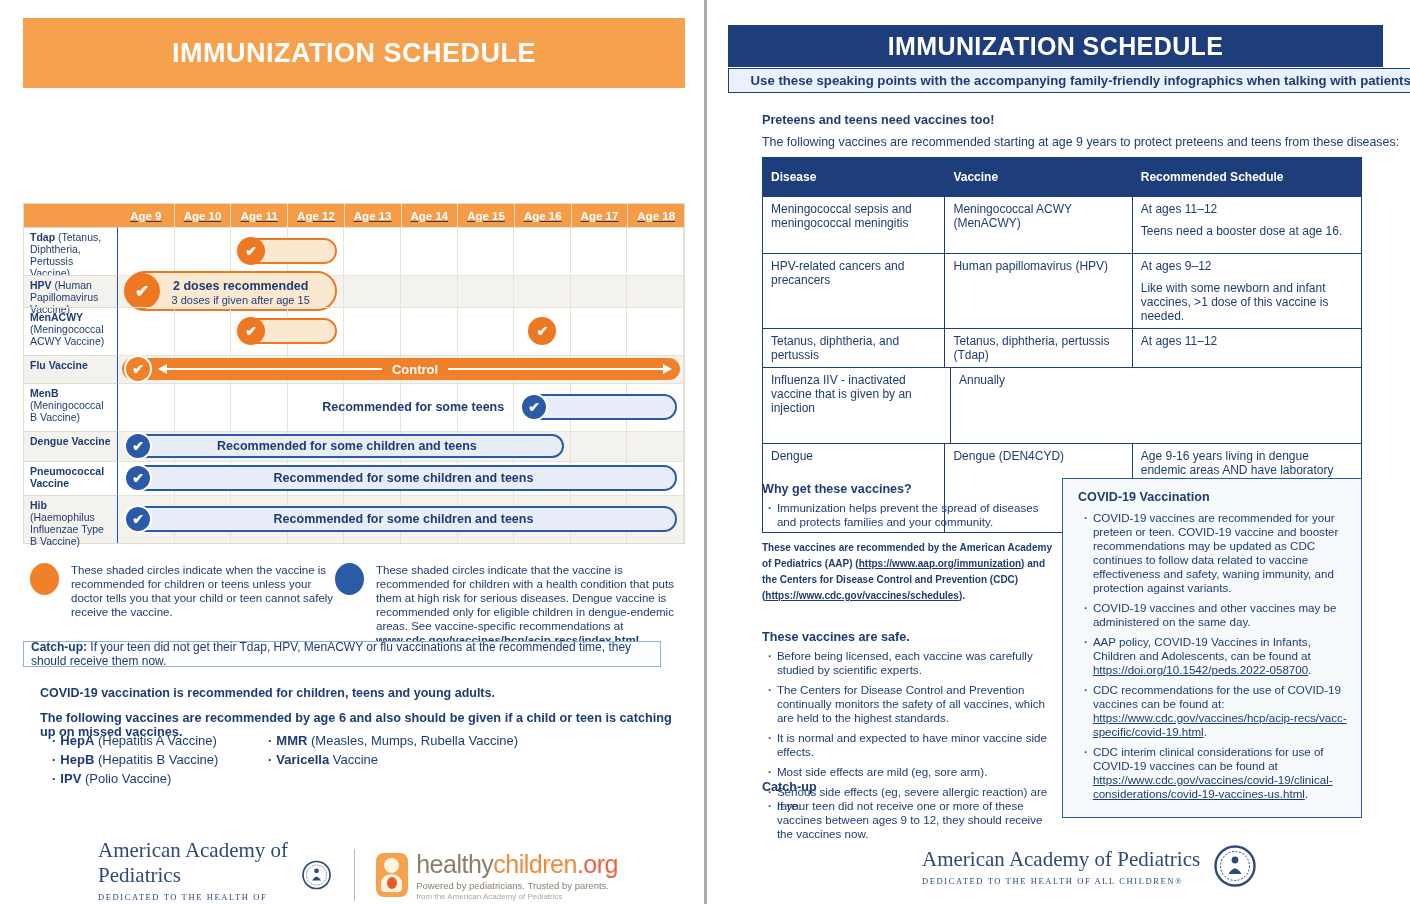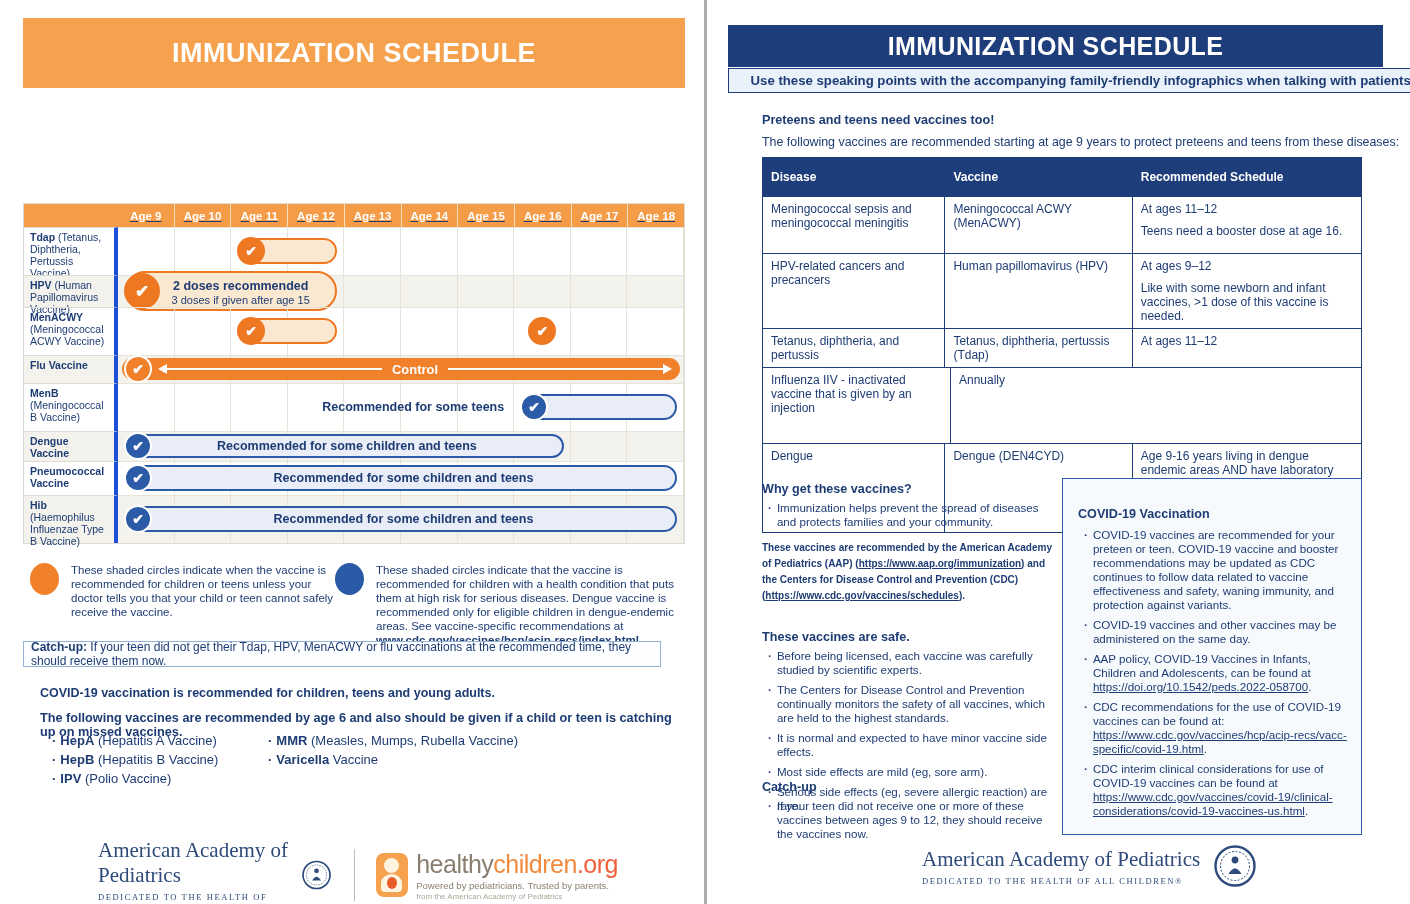--- a/index.html
+++ b/index.html
@@ -25,21 +25,21 @@
     color:#1E3C78; letter-spacing:.4px; }
 
   
   #l-table { left:23px; top:203px; width:662px; border:1px solid #DEDBD1; }
   .lhead { display:flex; height:23px; background:#F59C49;text-decoration:underline; }
   .lhead .lab { width:94px; }
   .lhead .agecell { flex:1; display:flex; align-items:center; justify-content:center;
     color:#fff; font-weight:bold; font-size:11.5px; border-left:1px solid rgba(255,255,255,.65); }
   .lrow { position:relative; display:flex; }
   .lrow .lab { width:94px; padding:3px 4px 3px 6px; font-size:10.5px; line-height:12px;
-    border-right:4px solid #1d4ed8; border-top:1px solid #DEDBD1; }
+    border-right:1px solid #1d4ed8; border-top:1px solid #DEDBD1; }
   .lrow .c { flex:1; border-right:1px solid #E6E3D9; border-top:1px solid #E6E3D9; }
   .lrow.alt { background:#F3F2EC; }
   .ovl { position:absolute; left:94px; right:0; top:0; bottom:0; }
   .mk { position:absolute; top:0; bottom:0; display:flex; align-items:center; }
   .cap { position:relative; width:100%; display:flex; align-items:center;
     border-radius:999px; }
   .cap.o { border:2px solid #EE7722; background:#FBE8D0; }
   .cap.b { border:2px solid #2B5AA7; background:#E9EDF8; }
   .chk { flex:0 0 auto; display:flex; align-items:center; justify-content:center;
     border-radius:50%; color:#fff; font-weight:bold; }
@@ -118,21 +118,21 @@
 
   .sec { width:290px; font-size:11.6px; }
   .secTitle { font-weight:bold; font-size:12.6px; margin-bottom:5px; }
   .bul { display:flex; margin-bottom:6px; line-height:14px; }
   .bul .d { margin:0 5px 0 6px; font-weight:bold; }
   #r-why { left:55px; top:482px; }
   #r-reco { left:55px; top:540px; width:290px; font-weight:bold; font-size:10px; line-height:16px; }
   #r-safe { left:55px; top:630px; }
   #r-catch { left:55px; top:780px; }
   #r-covid { left:355px; top:478px; width:300px; border:1.5px solid #2B5AA8;
-    background:#F7FAFD; padding:28px 13px 10px 15px; font-size:11.6px; }
+    background:#F7FAFD; padding:11px 13px 10px 15px; font-size:11.6px; }
   #r-covid .secTitle { margin-bottom:7px; }
   .lnk { text-decoration:underline; }
   #r-footer { left:215px; top:845px; display:flex; align-items:center; }
   #r-footer .seal { margin-left:14px; }
 </style>
 </head>
 <body>
 
 <div id="stage">
 

